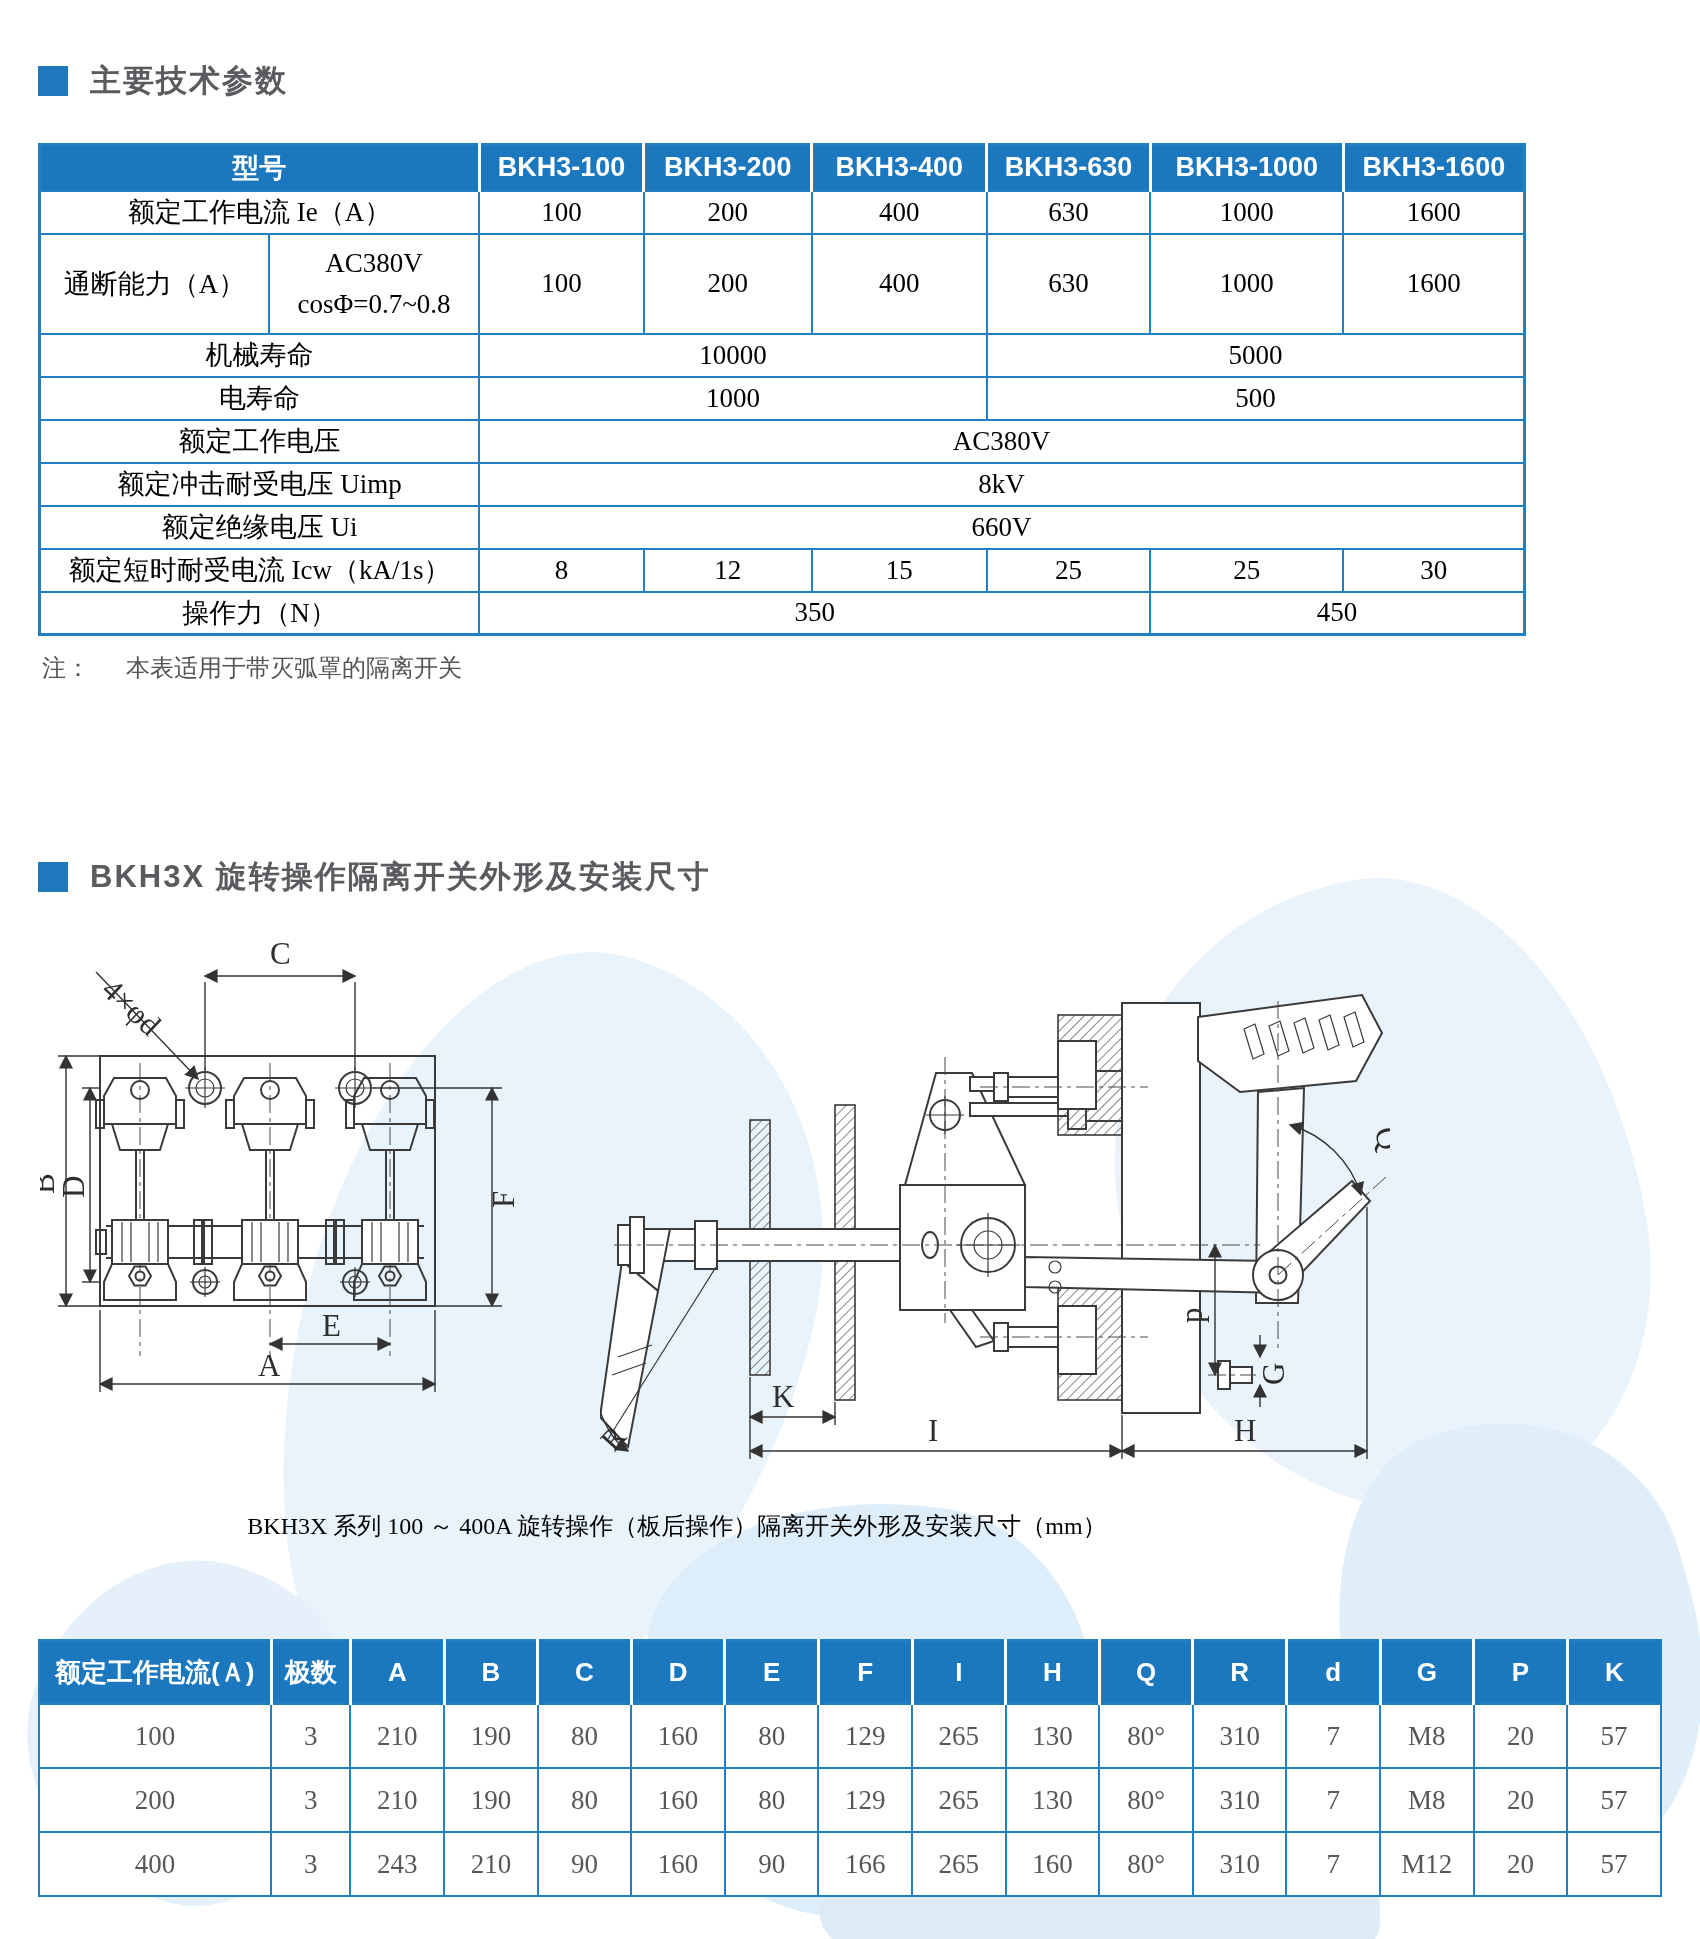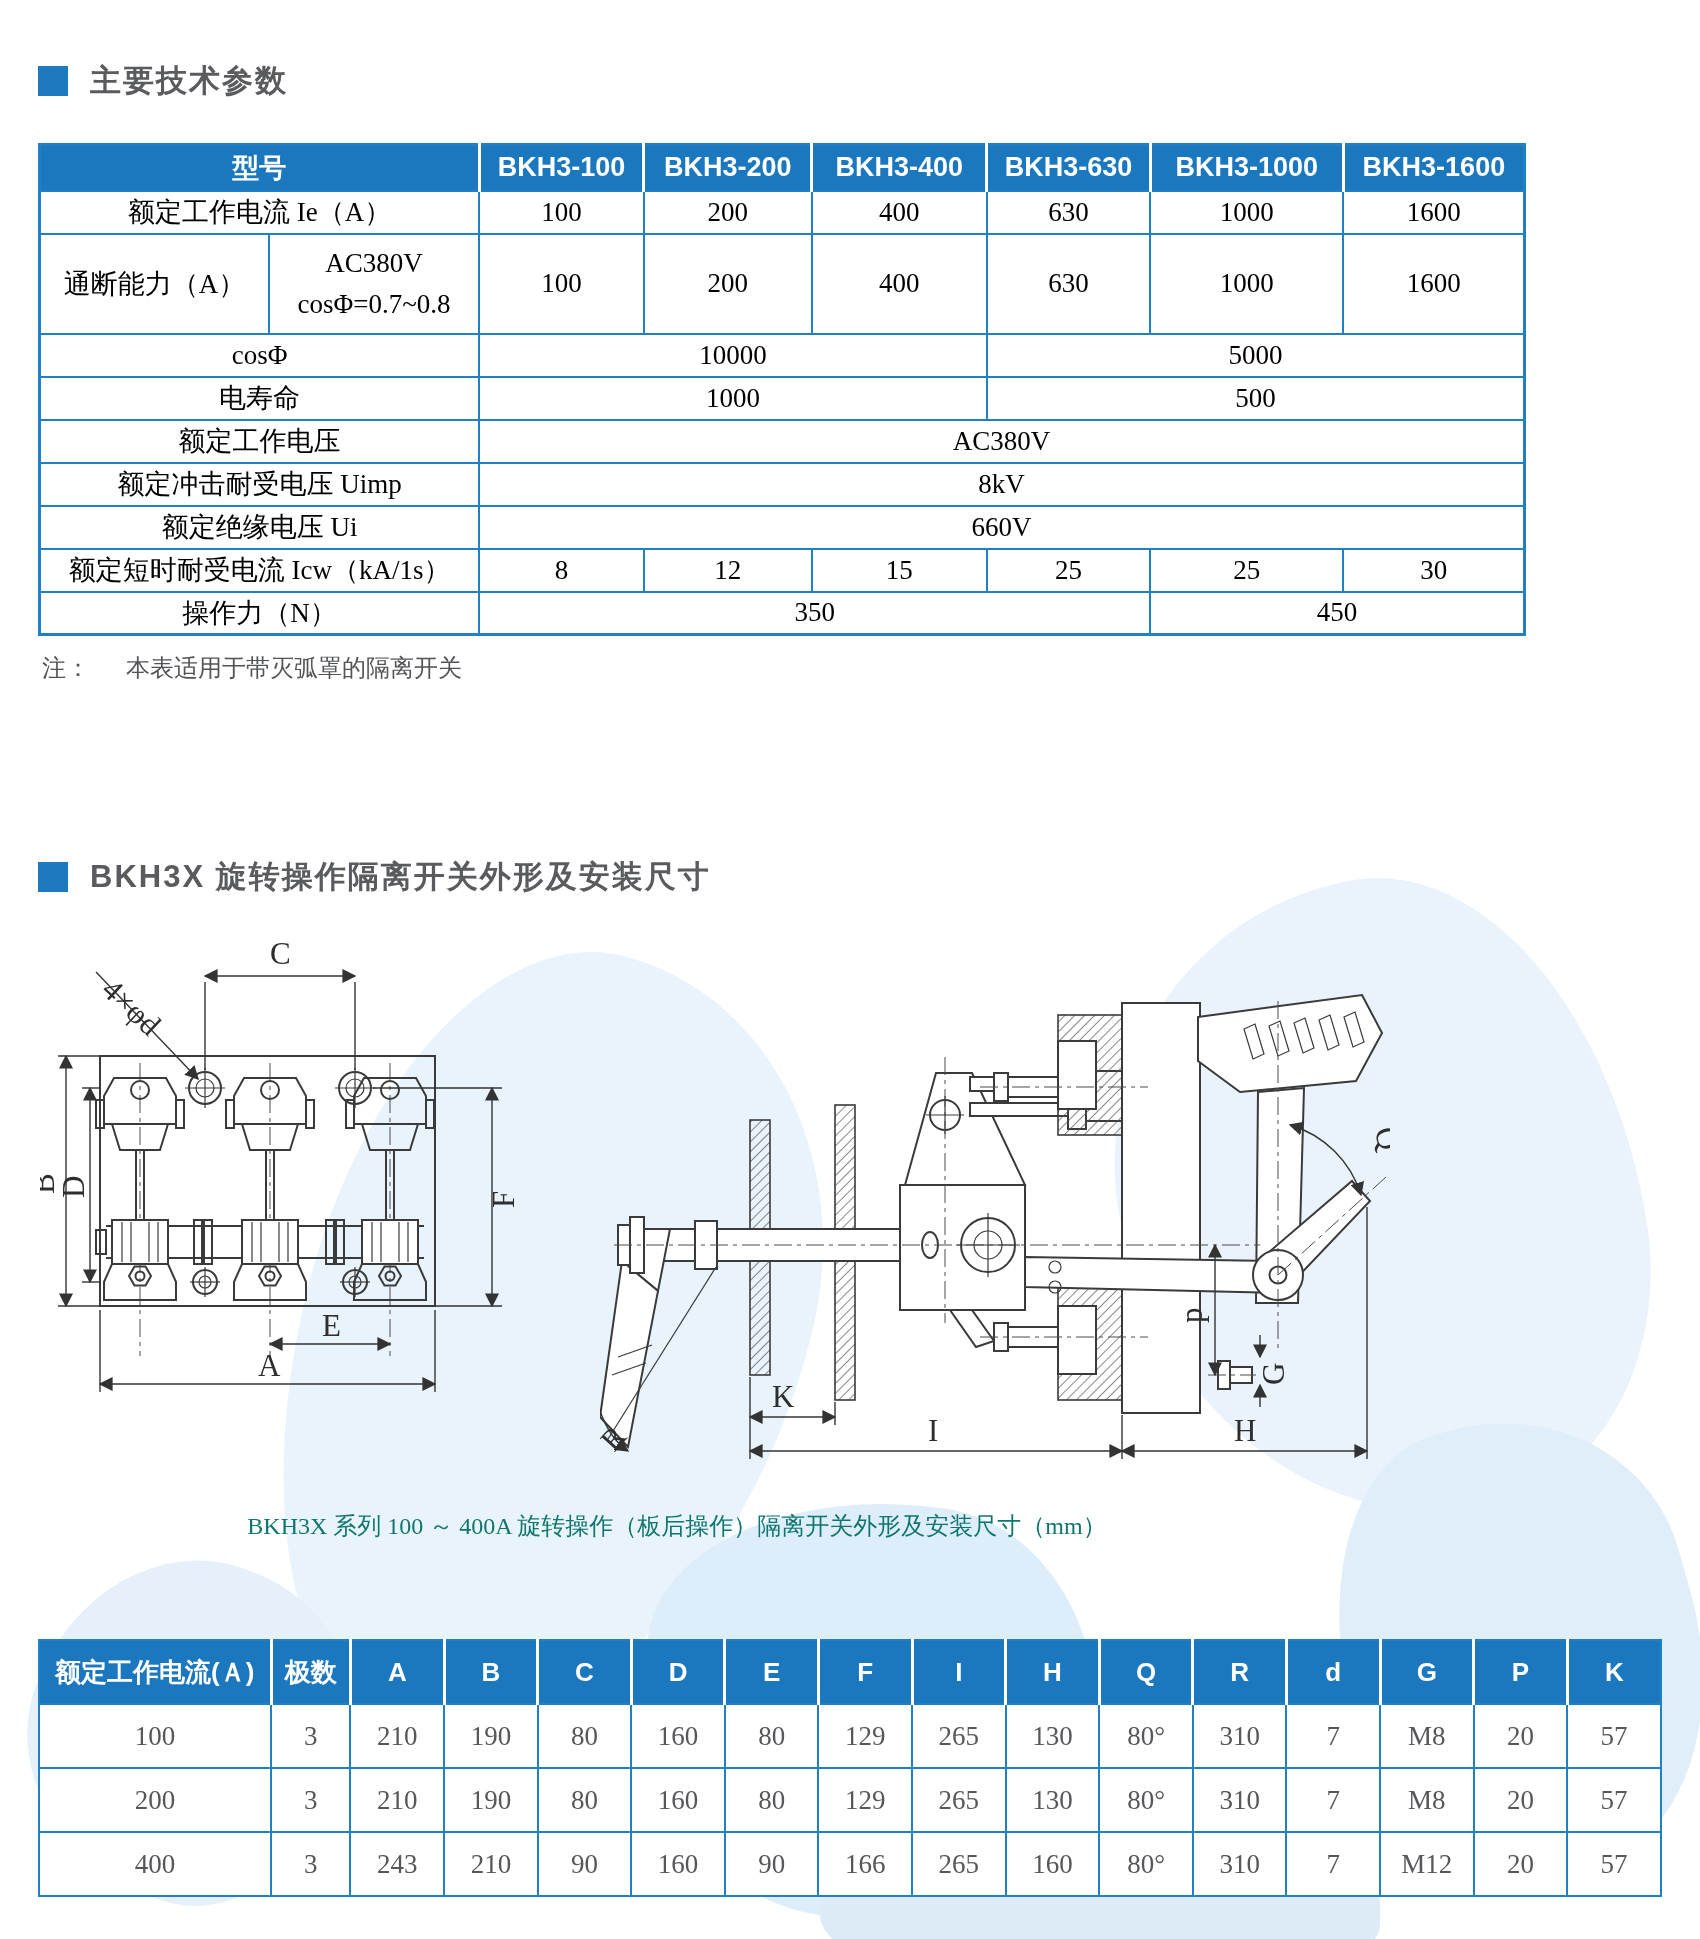--- a/index.html
+++ b/index.html
@@ -20,21 +20,21 @@
   .spec th:first-child{border-left:none;}
   .spec th:last-child{border-right:none;}
   .spec td{font-family:"Liberation Serif",serif;font-size:27px;color:#000000;}
   .h46{height:46px;} .h43{height:43px;} .h100{height:100px;margin-top:9px;}
   .cond div{line-height:1.5;}
 
   .note{position:absolute;left:42px;top:652px;font-family:"Liberation Serif",serif;font-size:24px;color:#515356;}
   .note .pre{margin-right:36px;}
 
   .caption{position:absolute;left:0;top:1510px;width:1354px;text-align:center;
-           font-family:"Liberation Serif",serif;font-size:24px;color:#0f766e;}
+           font-family:"Liberation Serif",serif;font-size:24px;color:#000000;}
 
   .dims{position:absolute;left:38px;top:1639px;width:1624px;border:2px solid #2180c4;}
   .dims th,.dims td{border:2px solid #2180c4;text-align:center;vertical-align:middle;}
   .dims th{background:#1b77be;color:#ffffff;font-size:26px;font-weight:bold;height:60px;
            border-left:3px solid #ffffff;border-right:3px solid #ffffff;border-top:none;border-bottom:2px solid #2180c4;}
   .dims th:first-child{border-left:none;margin-left:48px;} .dims th:last-child{border-right:none;}
   .dims td{font-family:"Liberation Serif",serif;font-size:27px;color:#55575a;height:60px;}
 
   svg{position:absolute;}
   .ln{stroke:#3a3a3a;stroke-width:2;fill:none;}
@@ -101,21 +101,21 @@
           <div>cosΦ=0.7~0.8</div>
         </td>
         <td>100</td>
         <td>200</td>
         <td>400</td>
         <td>630</td>
         <td>1000</td>
         <td>1600</td>
       </tr>
       <tr class="h43">
-        <td colspan="2">cosΦ</td>
+        <td colspan="2">机械寿命</td>
         <td colspan="3">10000</td>
         <td colspan="3">5000</td>
       </tr>
       <tr class="h43">
         <td colspan="2">电寿命</td>
         <td colspan="3">1000</td>
         <td colspan="3">500</td>
       </tr>
       <tr class="h43">
         <td colspan="2">额定工作电压</td>

